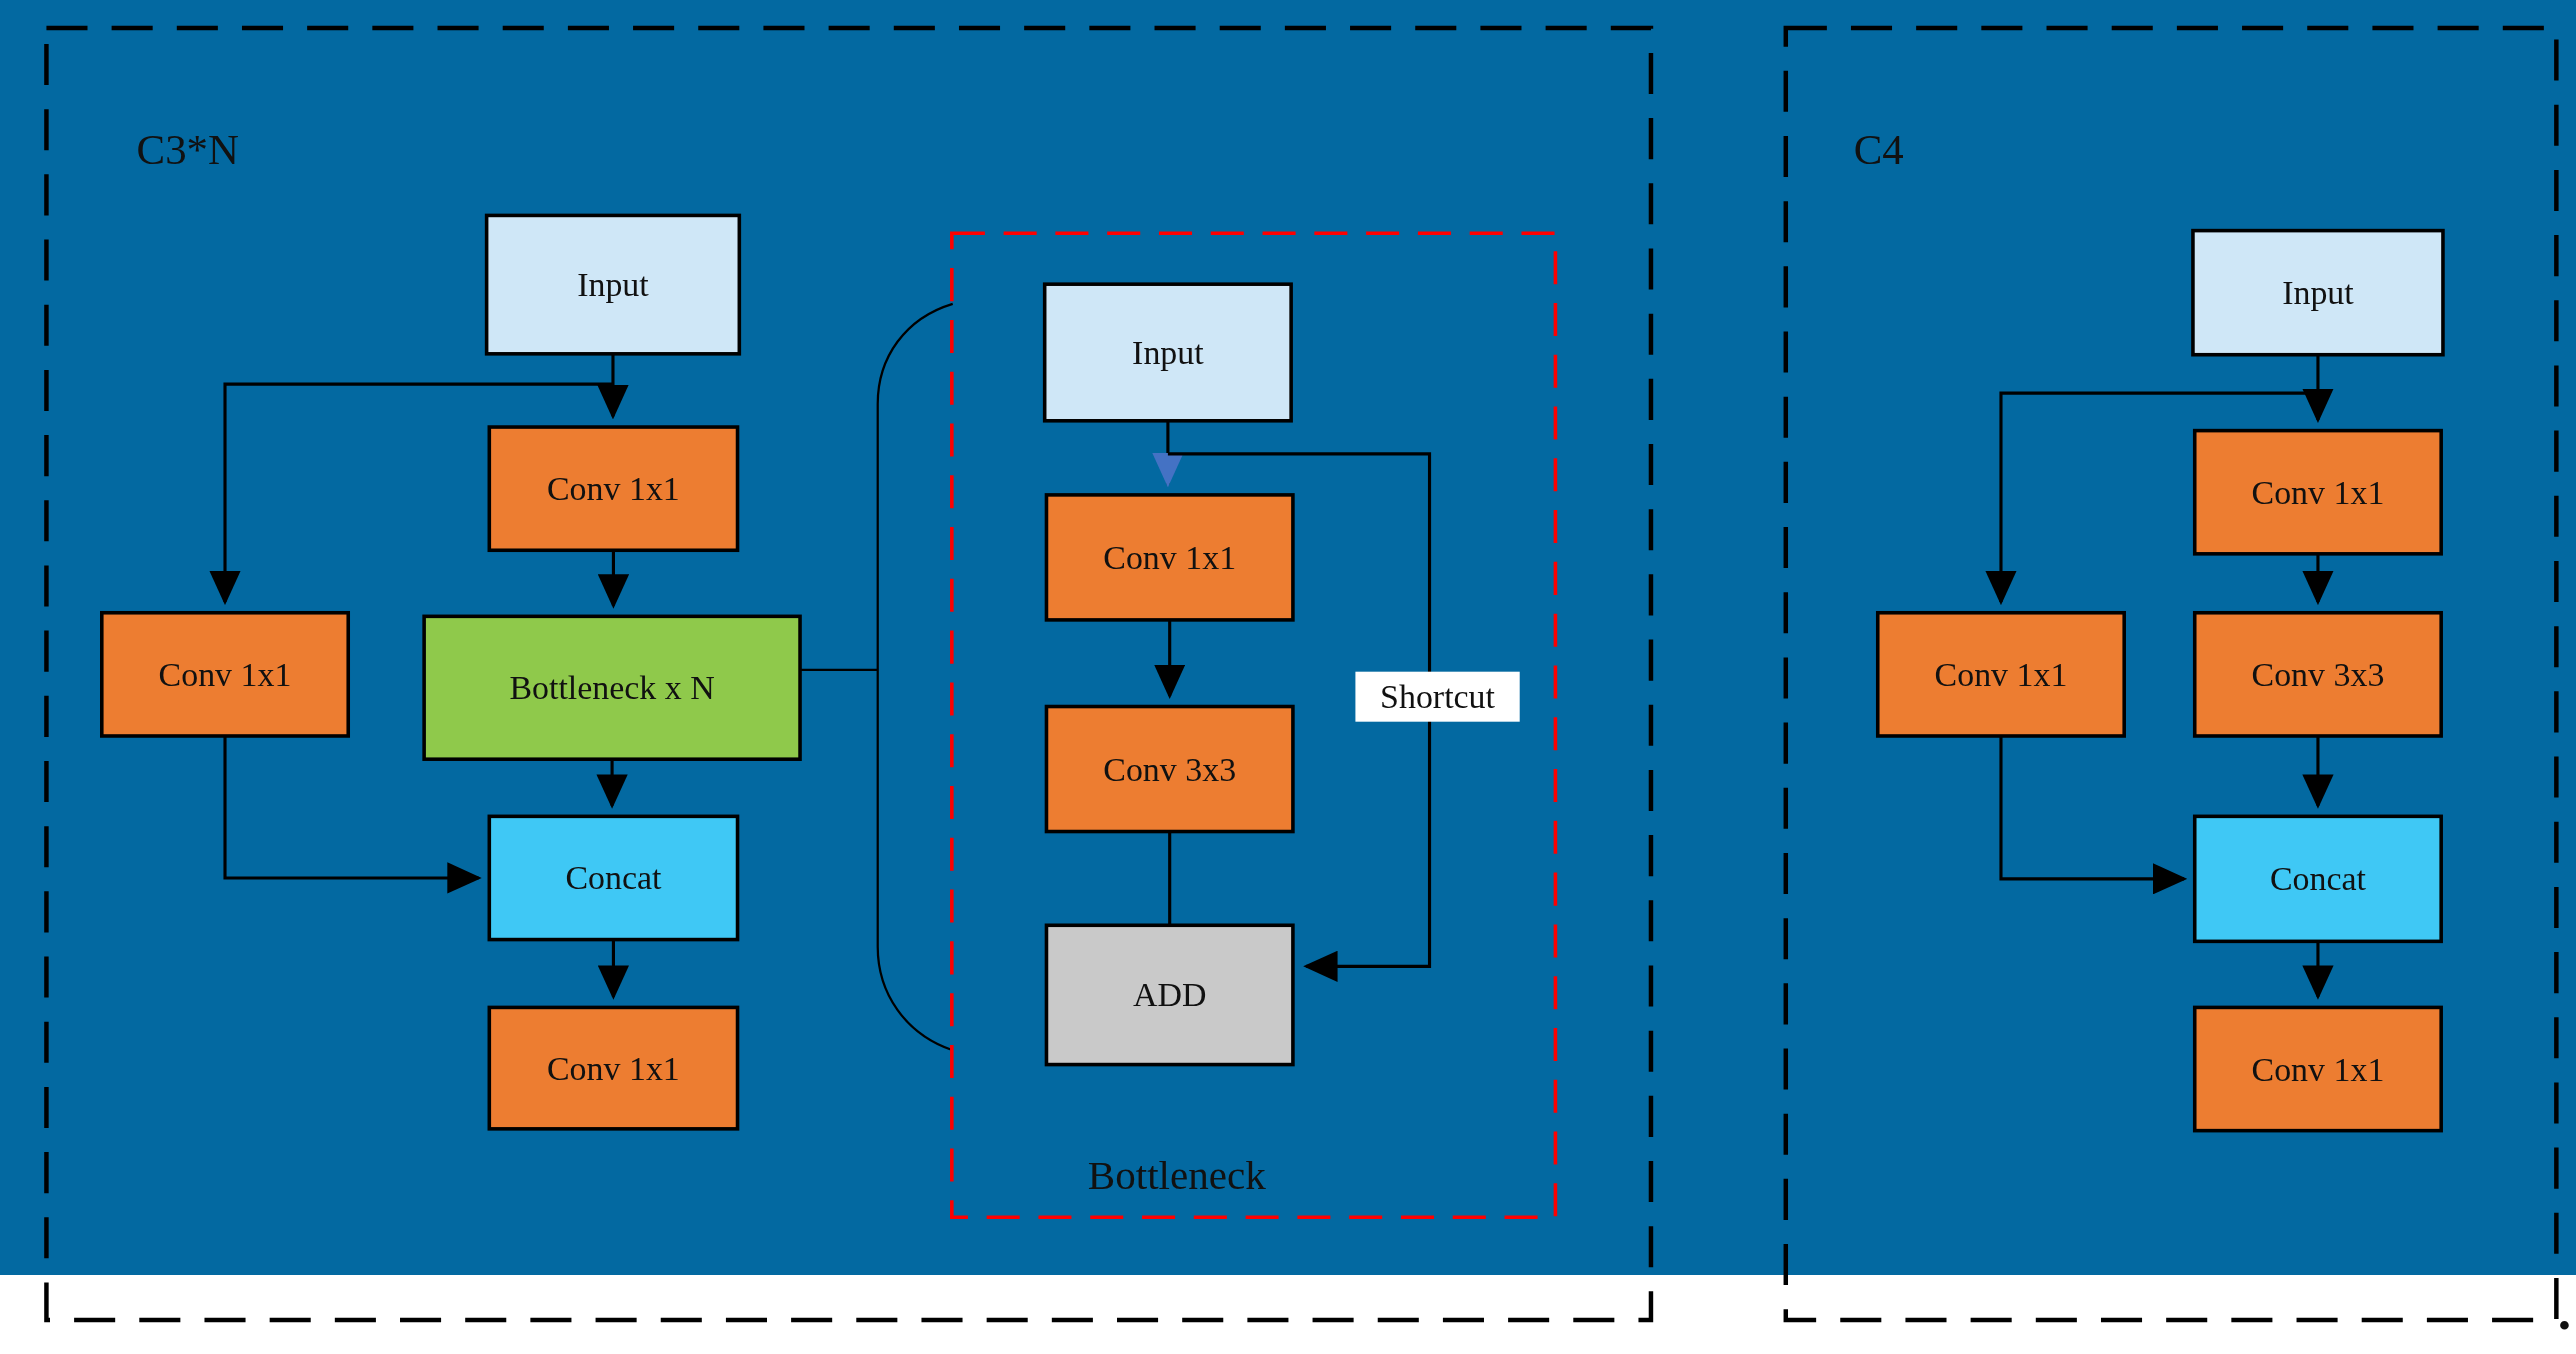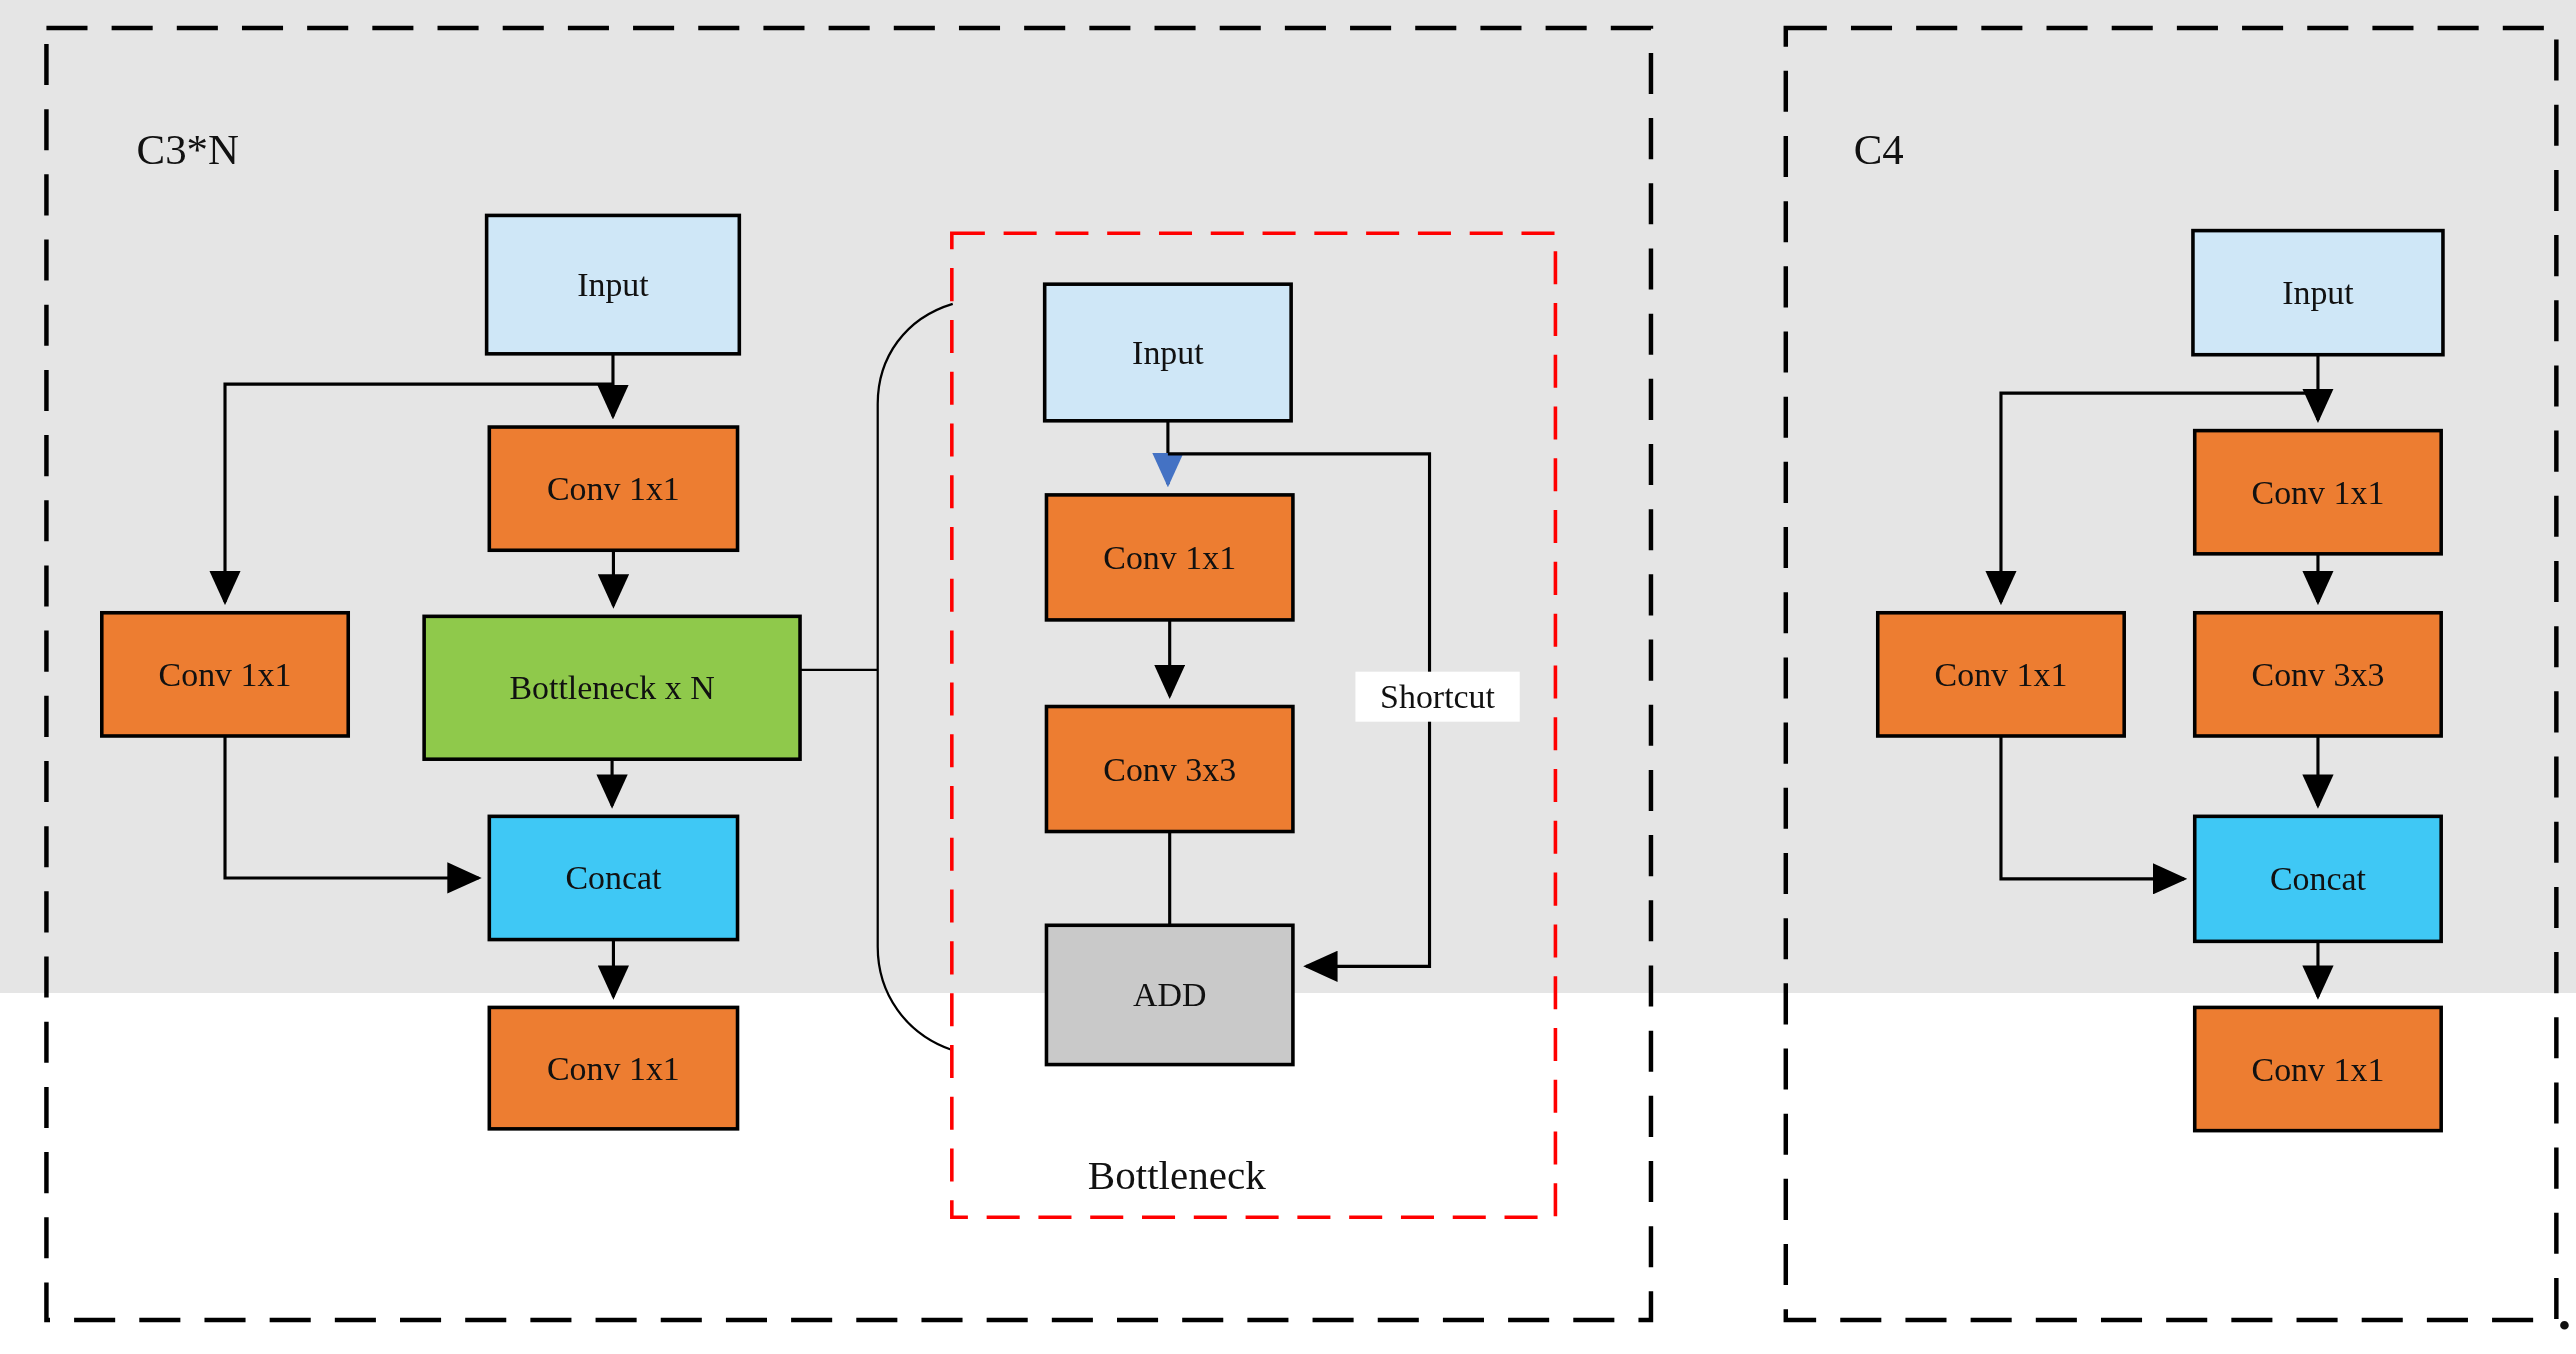--- a/index.html
+++ b/index.html
@@ -6,22 +6,22 @@
     margin: 0;
     padding: 0;
     background: #ffffff;
     width: 2576px;
     height: 1355px;
     overflow: hidden;
   }
   .stage {
     position: relative;
     width: 2576px;
-    height: 993px;
-    background: #e5e5e5;
+    height: 1275px;
+    background: #0369a1;
   }
   svg { display: block; }
   .box-label {
     font-family: "Liberation Serif", "DejaVu Serif", serif;
     font-size: 38px;
     fill: #111111;
   }
   .section-label {
     font-family: "Liberation Serif", "DejaVu Serif", serif;
     font-size: 48px;

